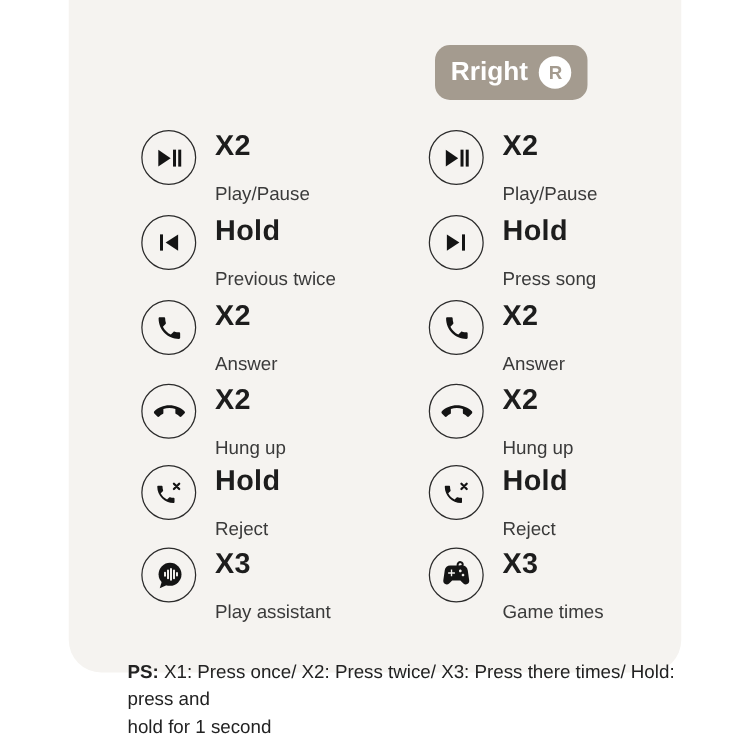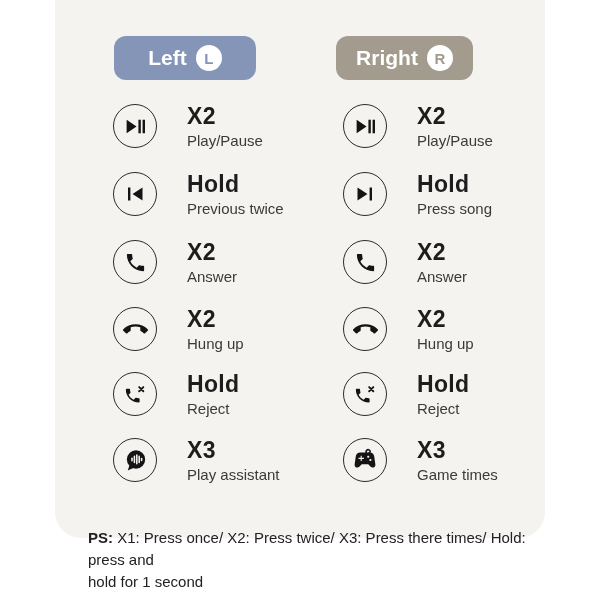--- a/index.html
+++ b/index.html
@@ -1,45 +1,39 @@
 <!DOCTYPE html>
 <html style="--page-bg: #ffffff; --card-bg: #f5f3f0; --left-badge: #8495b7; --right-badge: #a49b8f; --action-text: #1d1d1d; --label-text: #3a3a3a;"><head>
 <meta charset="utf-8">
 <style>
   html,body{margin:0;padding:0;}
   body{width:600px;height:600px;background:#ffffff;font-family:"Liberation Sans", sans-serif;}
   .stage{position:relative;width:600px;height:600px;overflow:hidden;background:var(--page-bg,#fff);}
   .card{position:absolute;left:55px;top:-26px;width:490px;height:564px;background:var(--card-bg,#f5f3f0);border-radius:26px;}
   .badge{position:absolute;top:36px;height:44px;border-radius:12px;display:flex;align-items:center;justify-content:center;gap:9px;color:#fff;font-weight:700;font-size:21px;}
   .badge-left{left:114px;width:142px;background:var(--left-badge,#8495b7);}
-  .badge-right{left:336px;width:137px;background:var(--right-badge,#a49b8f);}
+  .badge-right{left:348px;width:122px;background:var(--right-badge,#a49b8f);}
   .letter-circle{width:26px;height:26px;border-radius:50%;background:#ffffff;display:flex;align-items:center;justify-content:center;font-size:15px;font-weight:700;}
   .badge-left .letter-circle{color:var(--left-badge,#8495b7);}
   .badge-right .letter-circle{color:var(--right-badge,#a49b8f);}
-  .row{position:absolute;display:flex;align-items:flex-start;gap:30px;}
+  .row{position:absolute;display:flex;align-items:flex-start;gap:15px;}
   .icon-circle{width:44px;height:44px;border-radius:50%;border:1.6px solid #2b2b2b;box-sizing:border-box;display:flex;align-items:center;justify-content:center;background:transparent;flex:0 0 auto;}
   .icon-circle svg{display:block;}
   .row-text{display:flex;flex-direction:column;justify-content:center;min-height:44px;}
   .action{font-size:23px;font-weight:700;color:var(--action-text,#1d1d1d);line-height:1.05;letter-spacing:.3px;}
-  .sublabel{font-size:15px;color:var(--label-text,#3a3a3a);margin-top:5px;line-height:1.1;}
-  .ps-note{position:absolute;left:88px;top:527px;width:440px;font-size:15px;color:#222;line-height:22px;}
+  .sublabel{font-size:15px;color:var(--label-text,#3a3a3a);margin-top:20px;line-height:1.1;}
+  .ps-note{position:absolute;left:102px;top:527px;width:440px;font-size:15px;color:#222;line-height:22px;}
   .ps-note b{font-weight:700;}
 </style>
 </head>
 <body>
 
 <div class="stage">
   <div class="card"></div>
 
-  <div class="badge badge-left">
-    <span>Left</span>
-    <span class="letter-circle">
-      <span>L</span>
-    </span>
-  </div>
 
   <div class="badge badge-right">
     <span>Rright</span>
     <span class="letter-circle">
       <span>R</span>
     </span>
   </div>
 
   <div id="rows-host">
       <div class="row" style="left: 113px; top: 104px;">

